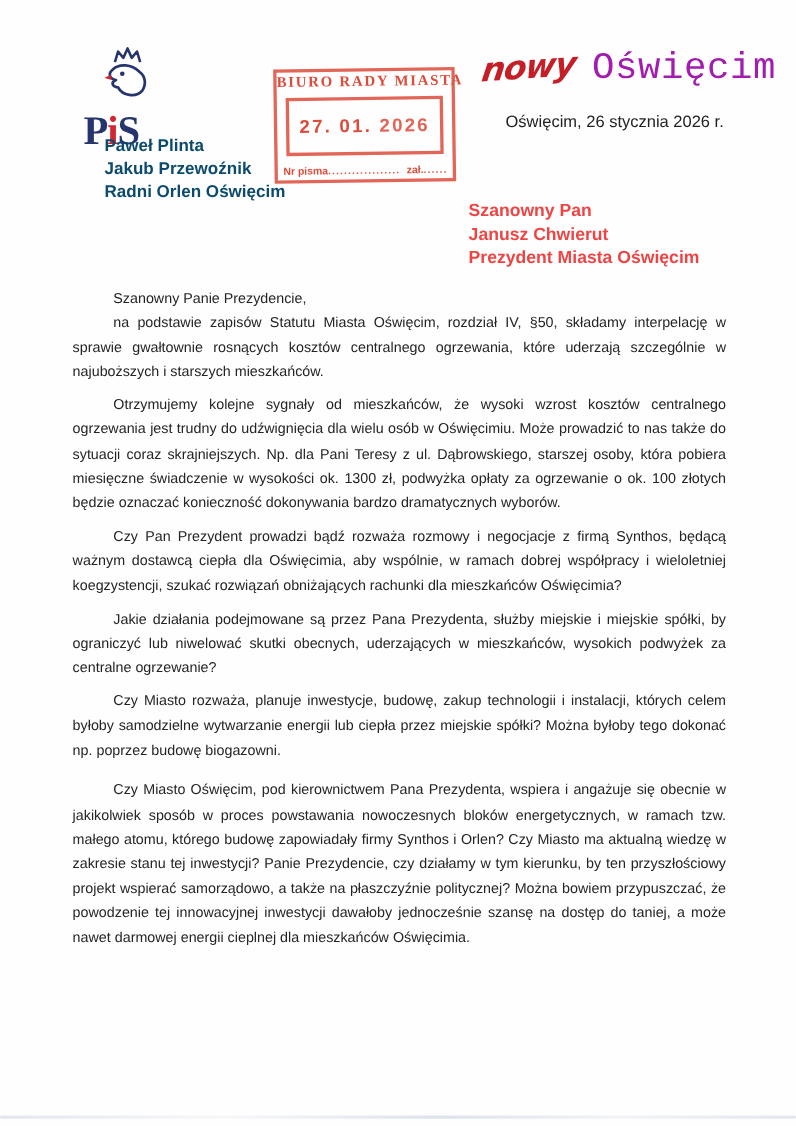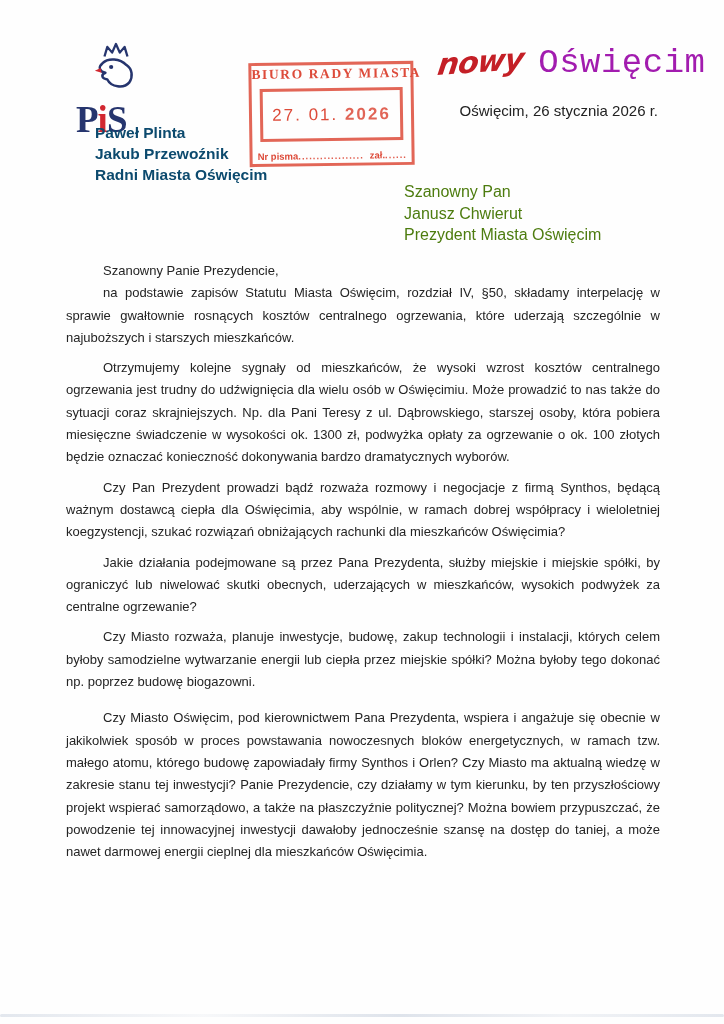--- a/index.html
+++ b/index.html
@@ -28,21 +28,21 @@
   .stamp-title {
     text-align:center; font-family:"Liberation Serif", serif; font-weight:bold;
     font-size:13.5px; letter-spacing:1.6px; margin-top:1px; white-space:nowrap;
   }
   .stamp-inner {
     position:absolute; left:8px; right:8px; top:23px; bottom:22px;
     border:3px solid rgba(221,75,58,.85);
     display:flex; align-items:center; justify-content:center;
   }
   .stamp-date { font-size:17px; letter-spacing:2px; white-space:nowrap; }
-  .stamp-date .dm { font-weight:normal; }
+  .stamp-date .dm { font-weight:bold; }
   .stamp-date .yr { font-weight:700; opacity:.85; }
   .stamp-bottom {
     position:absolute; bottom:2px; left:5px; right:5px;
     font-size:9.5px; font-weight:bold; display:flex; align-items:baseline;
     white-space:nowrap; overflow:hidden;
   }
   .stamp-dots { letter-spacing:1px; opacity:.9; }
   .stamp-zal { margin-left:6px; }
 
   
@@ -63,22 +63,22 @@
     position:absolute; right:66px; top:102px;
     font-size:15px; color:#222;
   }
 
   
   .sender {
     position:absolute; left:95px; top:122px;
     font-weight:bold; font-size:15.5px; line-height:21px; color:#0c4a6e;
   }
   .recipient {
-    position:absolute; left:404px; top:181px;
-    font-weight:normal; font-size:16px; line-height:21.5px; color:#4d7c0f;
+    position:absolute; left:426px; top:181px;
+    font-weight:bold; font-size:16px; line-height:21.5px; color:#ef4444;
   }
 
   
   .body {
     position:absolute; left:66px; top:260px; width:594px;
     font-size:13px; line-height:22.3px; color:#242424;
     text-align:justify;
   }
   .body p { margin:0 0 8px; text-indent:37px; }
   .body p.salutation { text-align:left; margin:0; }
@@ -124,21 +124,21 @@
 
   <div class="brand">
     <span class="brand-script">nowy</span><span class="brand-name">Oświęcim</span>
   </div>
 
   <div class="dateline">Oświęcim, 26 stycznia 2026 r.</div>
 
   <div class="sender">
     <div>Paweł Plinta</div>
     <div>Jakub Przewoźnik</div>
-    <div>Radni Miasta Oświęcim</div>
+    <div>Radni Orlen Oświęcim</div>
   </div>
 
   <div class="recipient">
     <div>Szanowny Pan</div>
     <div>Janusz Chwierut</div>
     <div>Prezydent Miasta Oświęcim</div>
   </div>
 
   <div class="body">
     <p class="salutation">Szanowny Panie Prezydencie,</p>

